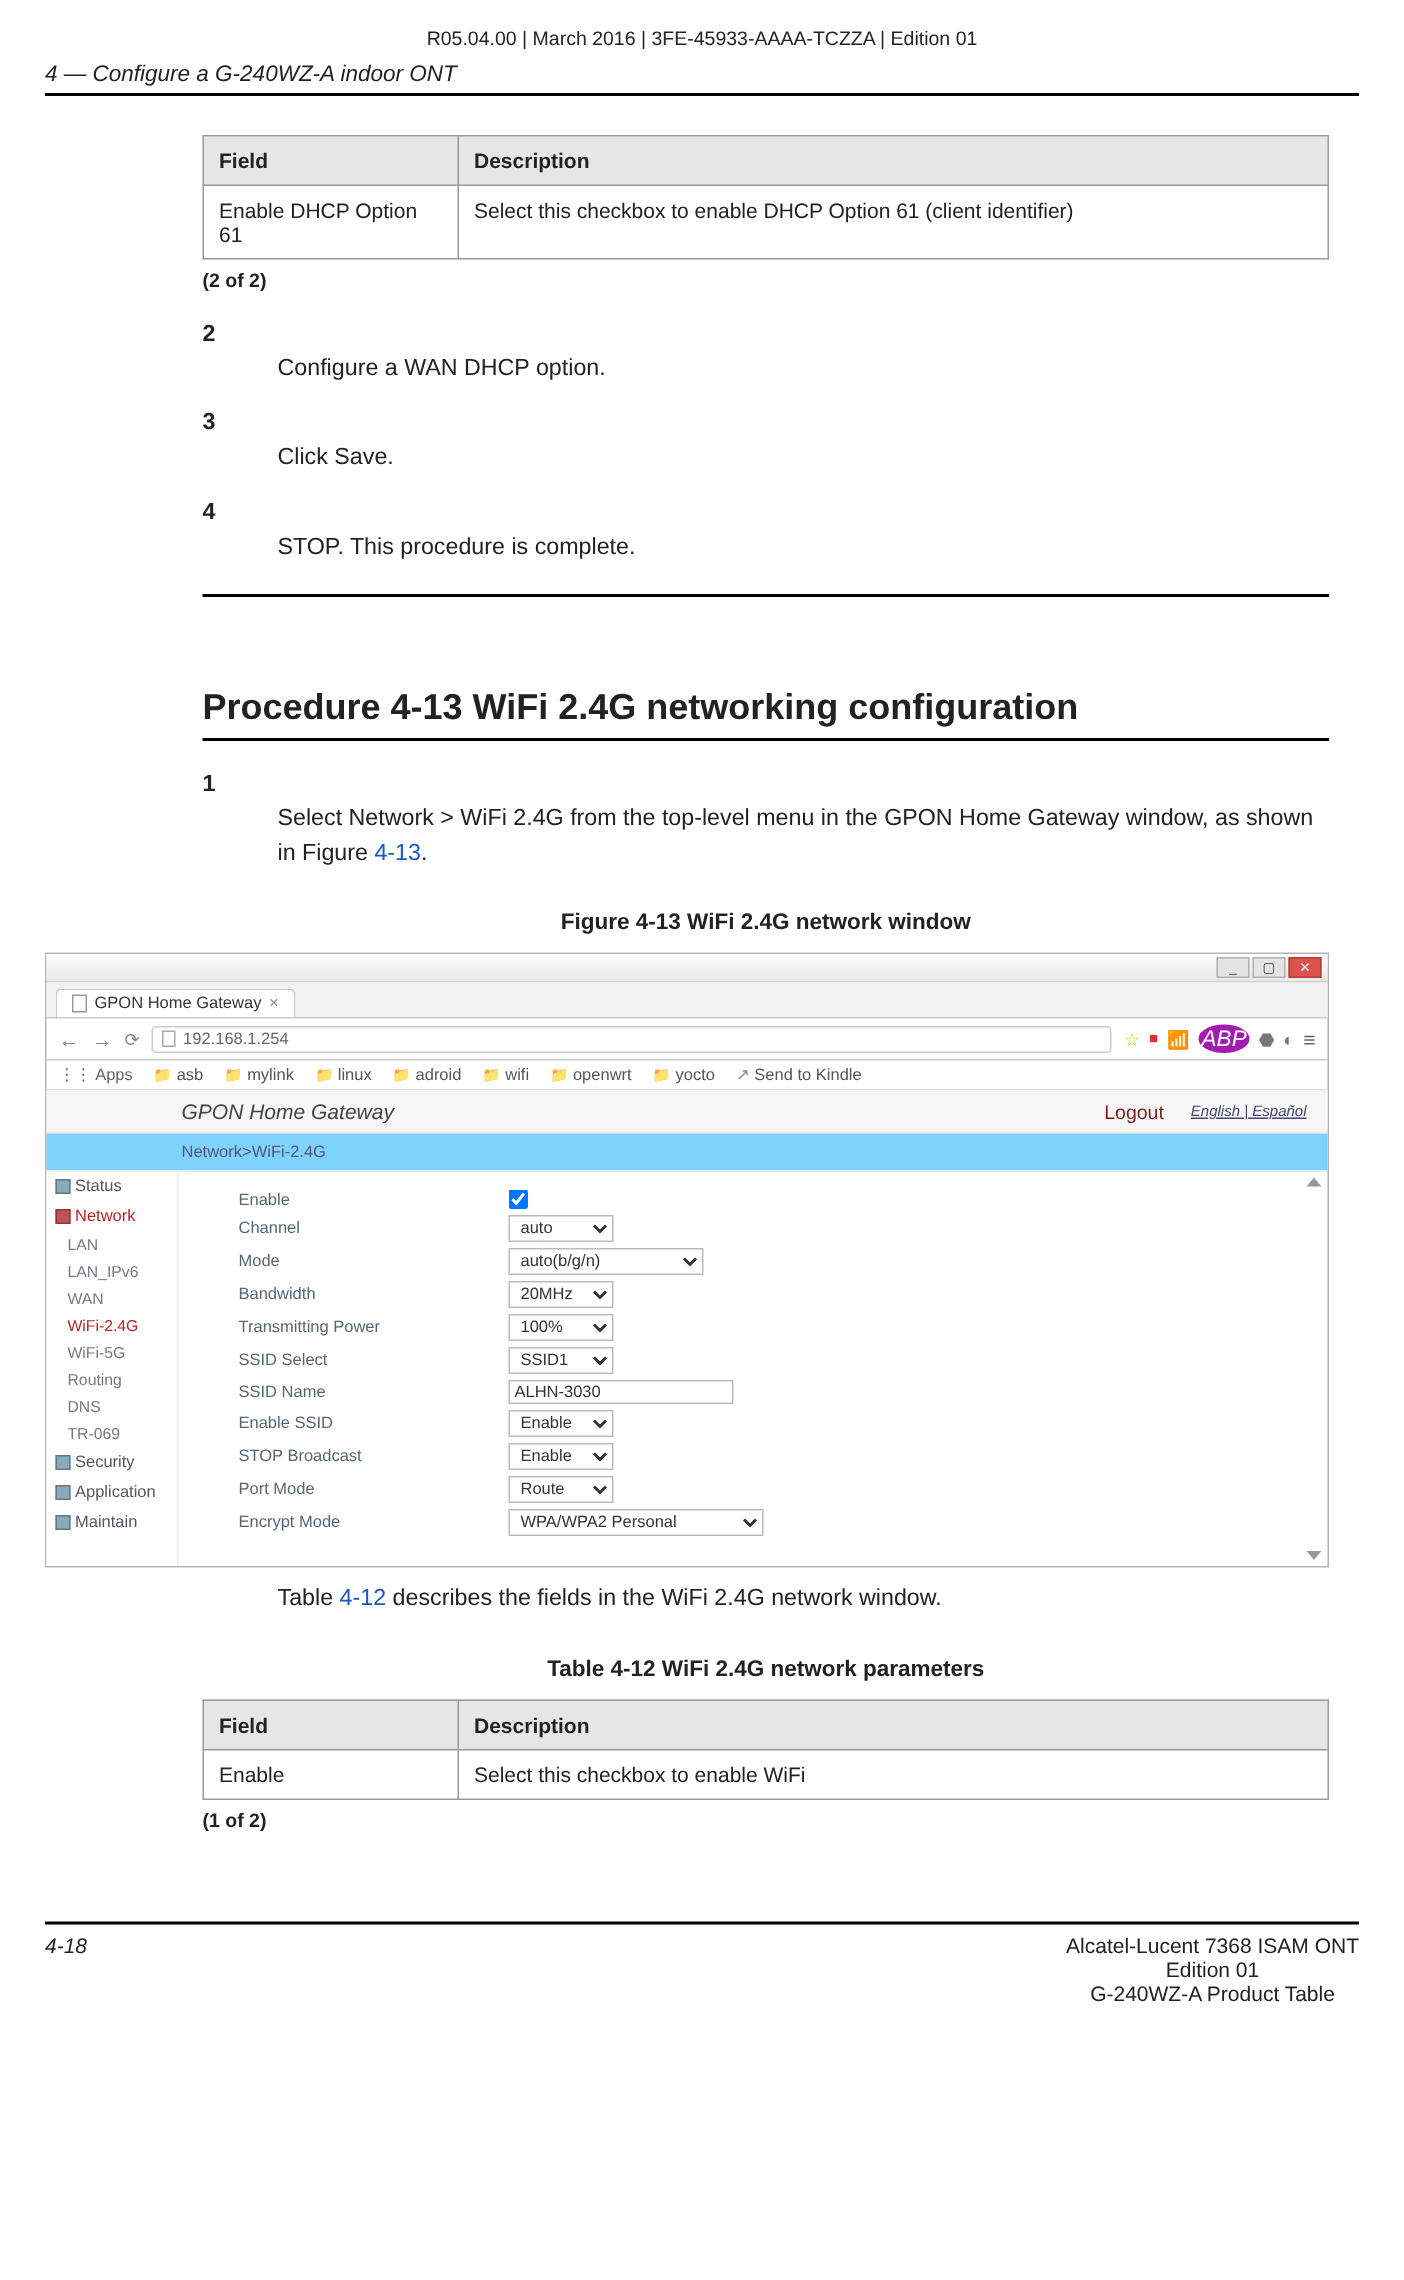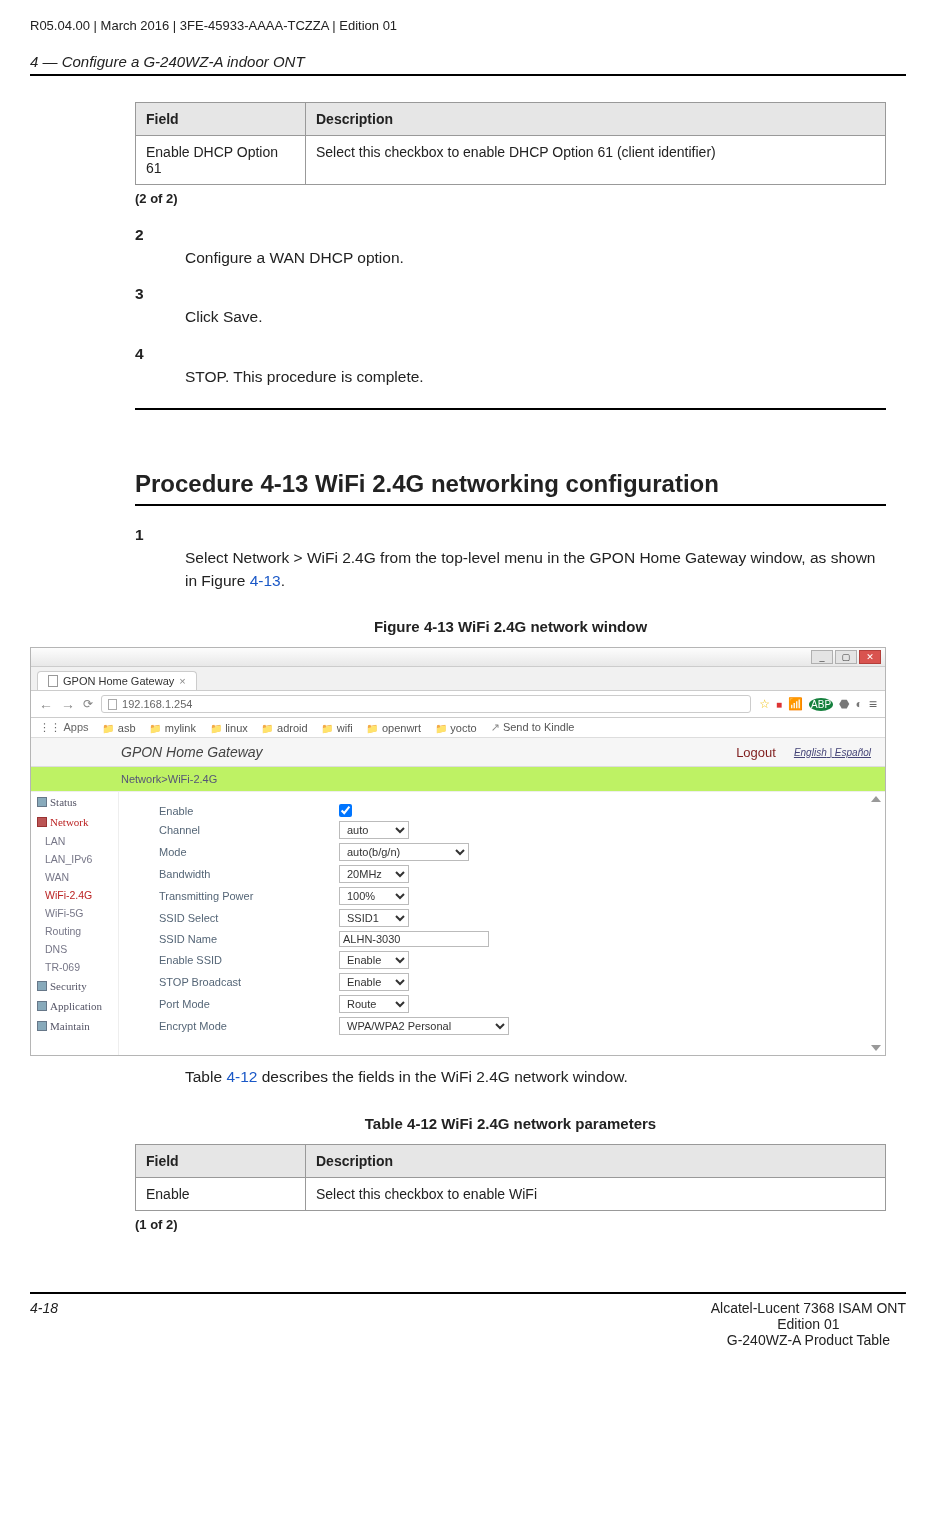--- a/index.html
+++ b/index.html
@@ -6,22 +6,23 @@
   body {
     font-family: Arial, Helvetica, sans-serif;
     background: #fff;
     color: #222;
     width: 936px;
     margin: 0 auto;
     padding: 18px 30px 30px 30px;
     font-size: 14px;
   }
   .top-doc-line {
+    text-align: center;
     font-size: 13px;
-    margin-bottom: 20px;
+    margin-bottom: 8px;
   }
   .chapter-line {
     display: flex;
     justify-content: space-between;
     font-style: italic;
     font-size: 15px;
     border-bottom: 2.5px solid #000;
     padding-bottom: 4px;
     margin-bottom: 26px;
   }
@@ -141,53 +142,53 @@
   .url-box {
     flex:1; display:flex; align-items:center; gap:5px;
     border:1px solid #ccc; border-radius:3px; padding:2px 6px;
     font-size:11px; color:#666;
   }
   .url-box .page-ico {width:9px;height:11px;border:1px solid #aaa;display:inline-block;}
   .addr-icons { display:flex; gap:6px; align-items:center; font-size:12px;}
   .addr-icons .star{color:#f0c419;}
   .addr-icons .red{color:#d33; font-size:10px;}
   .addr-icons .rss{color:#f58220;}
-  .addr-icons .abp{background:#15803d;color:#fff;border-radius:50%;font-size:10px;padding:1px 2px;}
+  .addr-icons .abp{background:#a21caf;color:#fff;border-radius:50%;font-size:15px;padding:1px 2px;font-style:italic;}
   .addr-icons .grey{color:#777;}
   .addr-icons .menu{color:#666;font-size:14px;}
   .bookmarks {
     display:flex; align-items:center; gap:14px;
     padding:3px 8px; border-bottom:1px solid #ddd;
     font-size:11px; color:#555;
   }
   .bookmarks .apps{color:#666;}
   .bookmarks .folder::before{content:"📁 "; font-size:10px;}
   .bookmarks .kindle::before{content:"↗ "; color:#888;}
   .ont-header {
     display:flex; align-items:center; justify-content:space-between;
     background:#f6f6f6; padding:6px 14px 6px 90px;
     border-bottom:1px solid #ddd;
     font-size:14px; color:#444; font-style:italic;
   }
   .ont-header .logout{color:#7f1d1d; font-style:normal; font-size:13px;}
   .ont-header .langs{font-size:10px; color:#447; text-decoration:underline;}
   .breadcrumb {
-    background:#bef264; border-bottom:1px solid #eee;
+    background:#7dd3fc; border-bottom:1px solid #eee;
     padding:6px 14px 6px 90px; font-size:11px; color:#557;
   }
   .ont-body { display:flex; }
   .sidebar {
     width:88px; flex:0 0 88px;
     border-right:1px solid #eee;
     background:#fff;
     font-size:11px;
   }
   .sidebar .group {
     padding:4px 6px; color:#556;
-    display:flex; align-items:center; gap:3px;font-family:Liberation Serif, serif;
+    display:flex; align-items:center; gap:3px;
   }
   .sidebar .group::before{
     content:""; width:8px;height:8px;
     background:#8ab; border:1px solid #678; display:inline-block;
   }
   .sidebar .group.active{color:#b22;}
   .sidebar .group.active::before{background:#b55;border-color:#933;}
   .sidebar .sub{padding:3px 6px 3px 14px; color:#778; font-size:10.5px;}
   .sidebar .sub.active{color:#b22;}
   .form-area{

